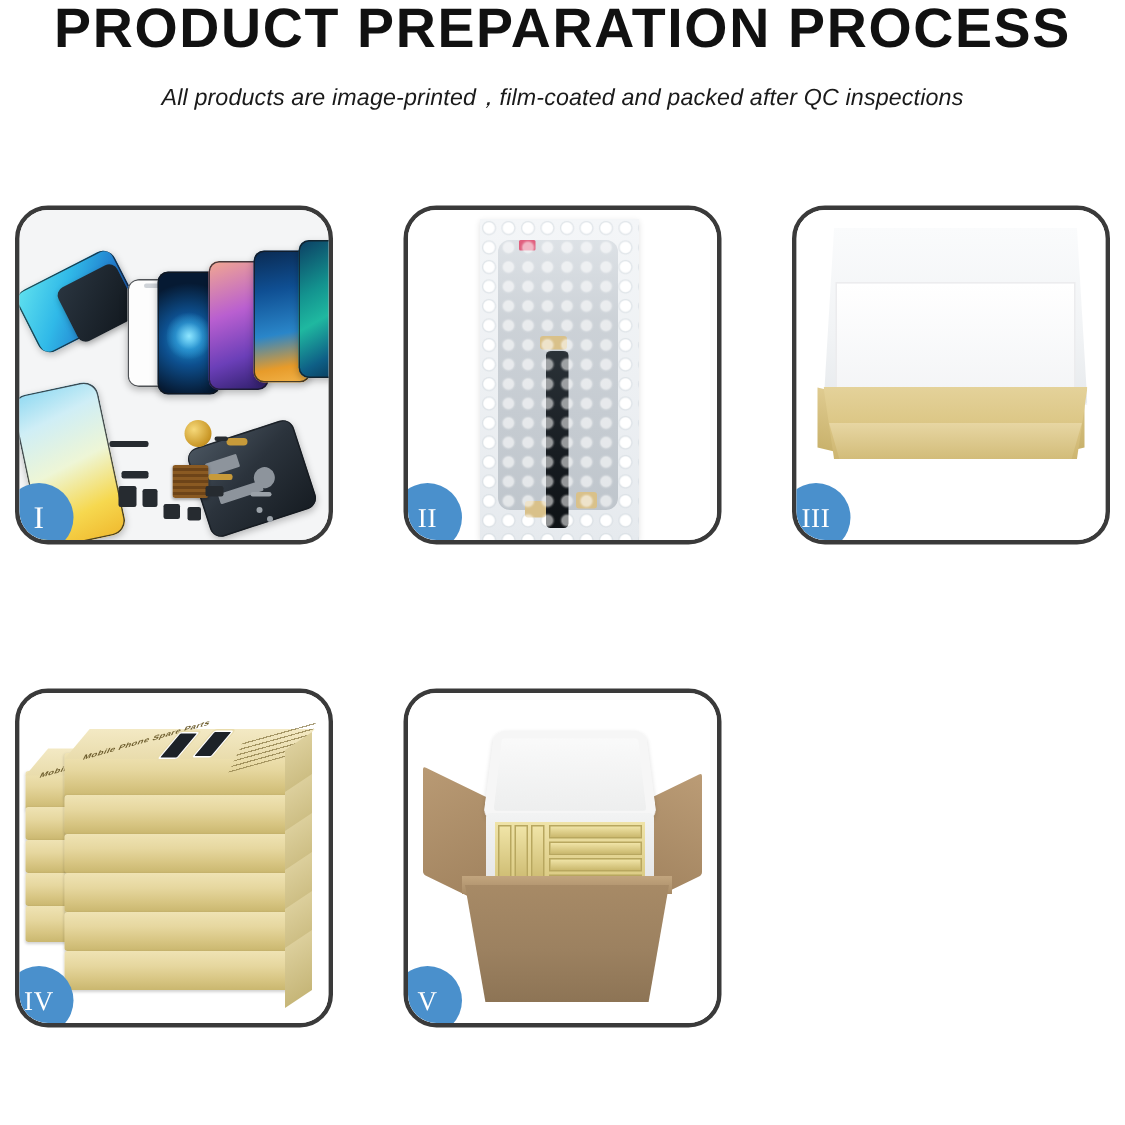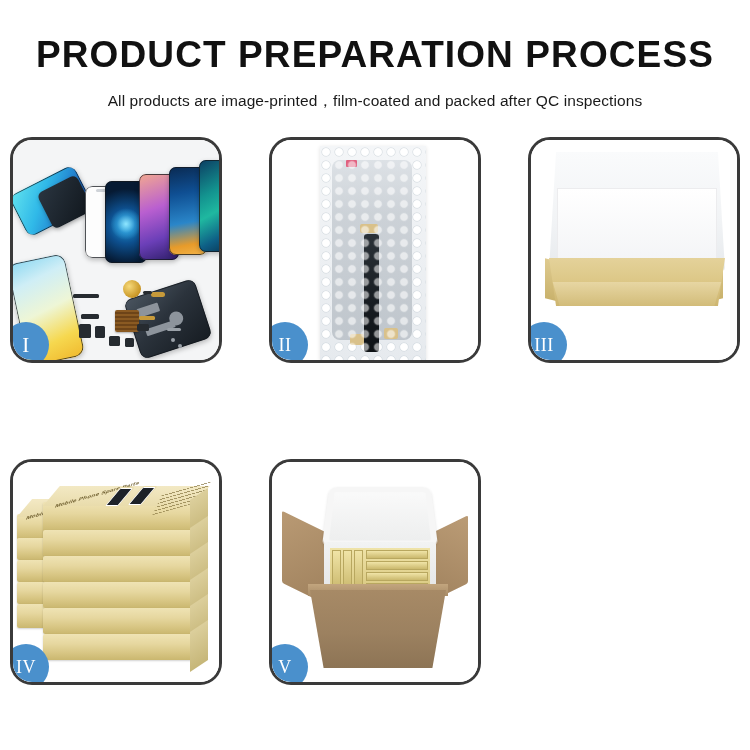--- a/index.html
+++ b/index.html
@@ -9,27 +9,27 @@
     font-family: "Liberation Sans", sans-serif;
     overflow: hidden;
   }
   .page { position: relative; width: 750px; height: 750px; background:#fff; }
 
   
   .header { position:absolute; left:0; top:0; width:750px; text-align:center; }
   .title {
     font-family: "Liberation Sans", sans-serif;
     font-size: 37px; font-weight: 700; letter-spacing: 1.1px;
-    color:#111; line-height: 1; padding-top: 36px;
+    color:#111; line-height: 1; 
     white-space: nowrap;
   }
   .subtitle {
     font-family: "Liberation Sans", sans-serif;
     font-size: 15.5px; font-weight: 400; color:#1a1a1a;
-    padding-top: 18px; letter-spacing: .1px; white-space: nowrap;
+    padding-top: 18px; letter-spacing: .1px; white-space: nowrap; font-style: italic;
   }
 
   
   .grid { position:absolute; left:10px; top:137px; width:730px; height:548px; }
   .panel {
     position:absolute; width:212px; height:226px;
     border: 3.5px solid #3a3a3a; border-radius: 22px;
     background:#fff; overflow:hidden;
   }
   .p-c1 { left:0px; }  .p-c2 { left:259px; } .p-c3 { left:518px; }

